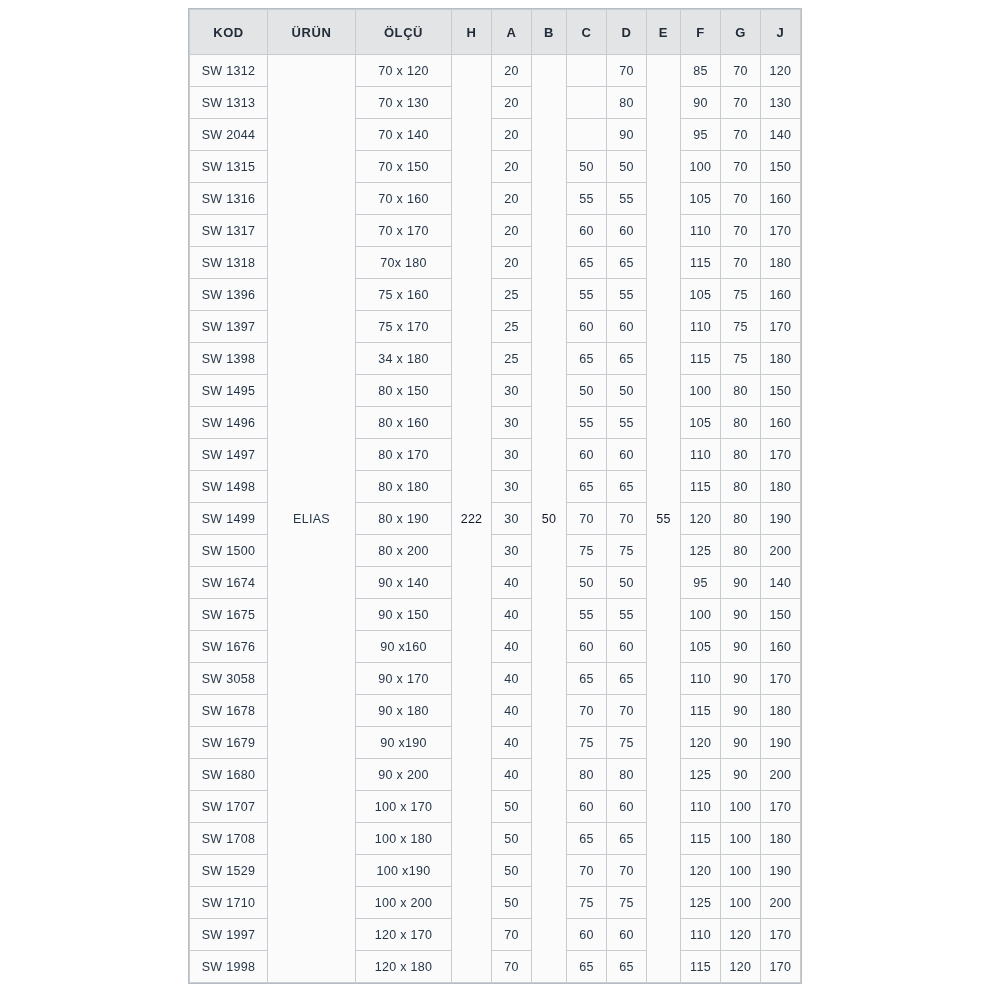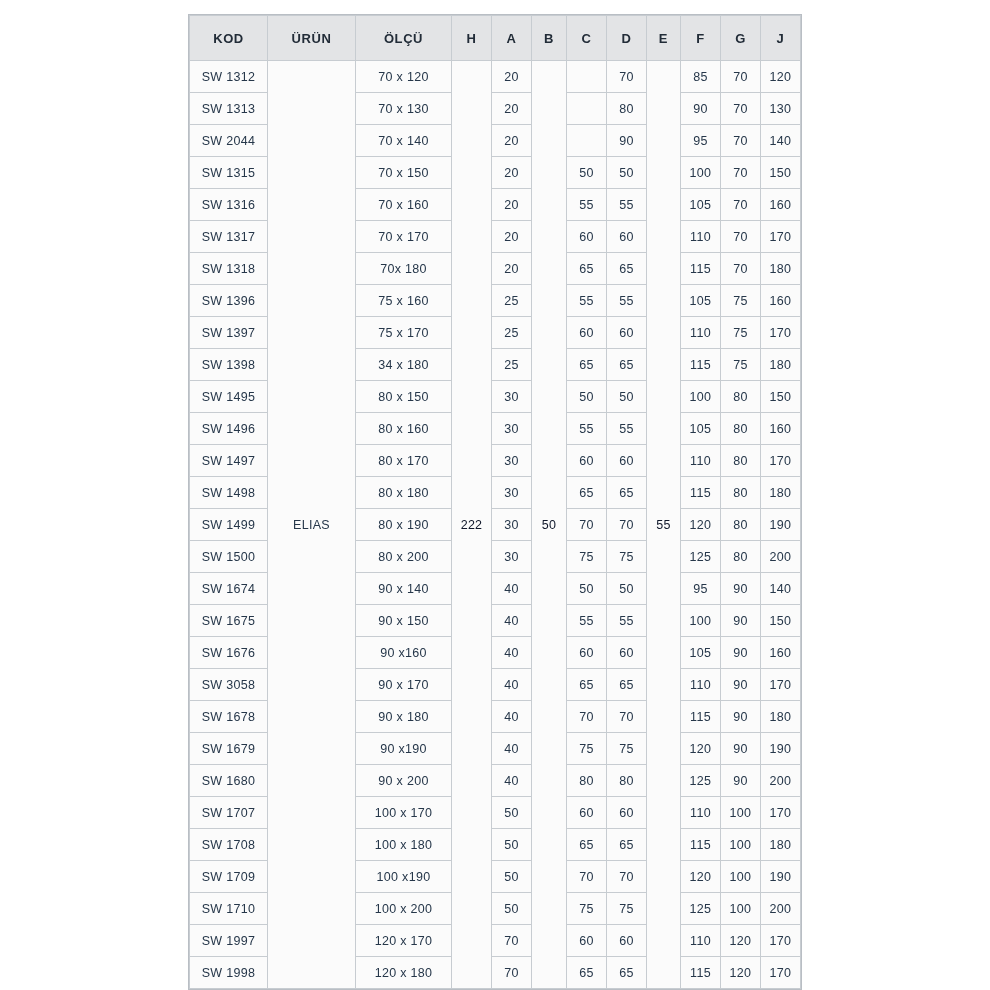--- a/index.html
+++ b/index.html
@@ -13,21 +13,21 @@
     font-family: "Liberation Sans", sans-serif;
     color: #243447;
     overflow: hidden;
   }
   .page {
     position: relative;
     width: 990px;
     height: 990px;
     background: #ffffff;
     display: flex;
-    align-items: flex-end;
+    align-items: flex-start;
     justify-content: center;
   }
   .table-wrap {
     margin-top: 8px;
     border: 1px solid #b9bec4;
     background: #ffffff;
   }
   table.spec {
     border-collapse: collapse;
     table-layout: fixed;
@@ -375,21 +375,21 @@
             <td class="kod">SW 1708</td>
             <td class="olcu">100 x 180</td>
             <td>50</td>
             <td>65</td>
             <td>65</td>
             <td>115</td>
             <td>100</td>
             <td>180</td>
           </tr>
           <tr>
-            <td class="kod">SW 1709</td>
+            <td class="kod">SW 1529</td>
             <td class="olcu">100 x190</td>
             <td>50</td>
             <td>70</td>
             <td>70</td>
             <td>120</td>
             <td>100</td>
             <td>190</td>
           </tr>
           <tr>
             <td class="kod">SW 1710</td>

